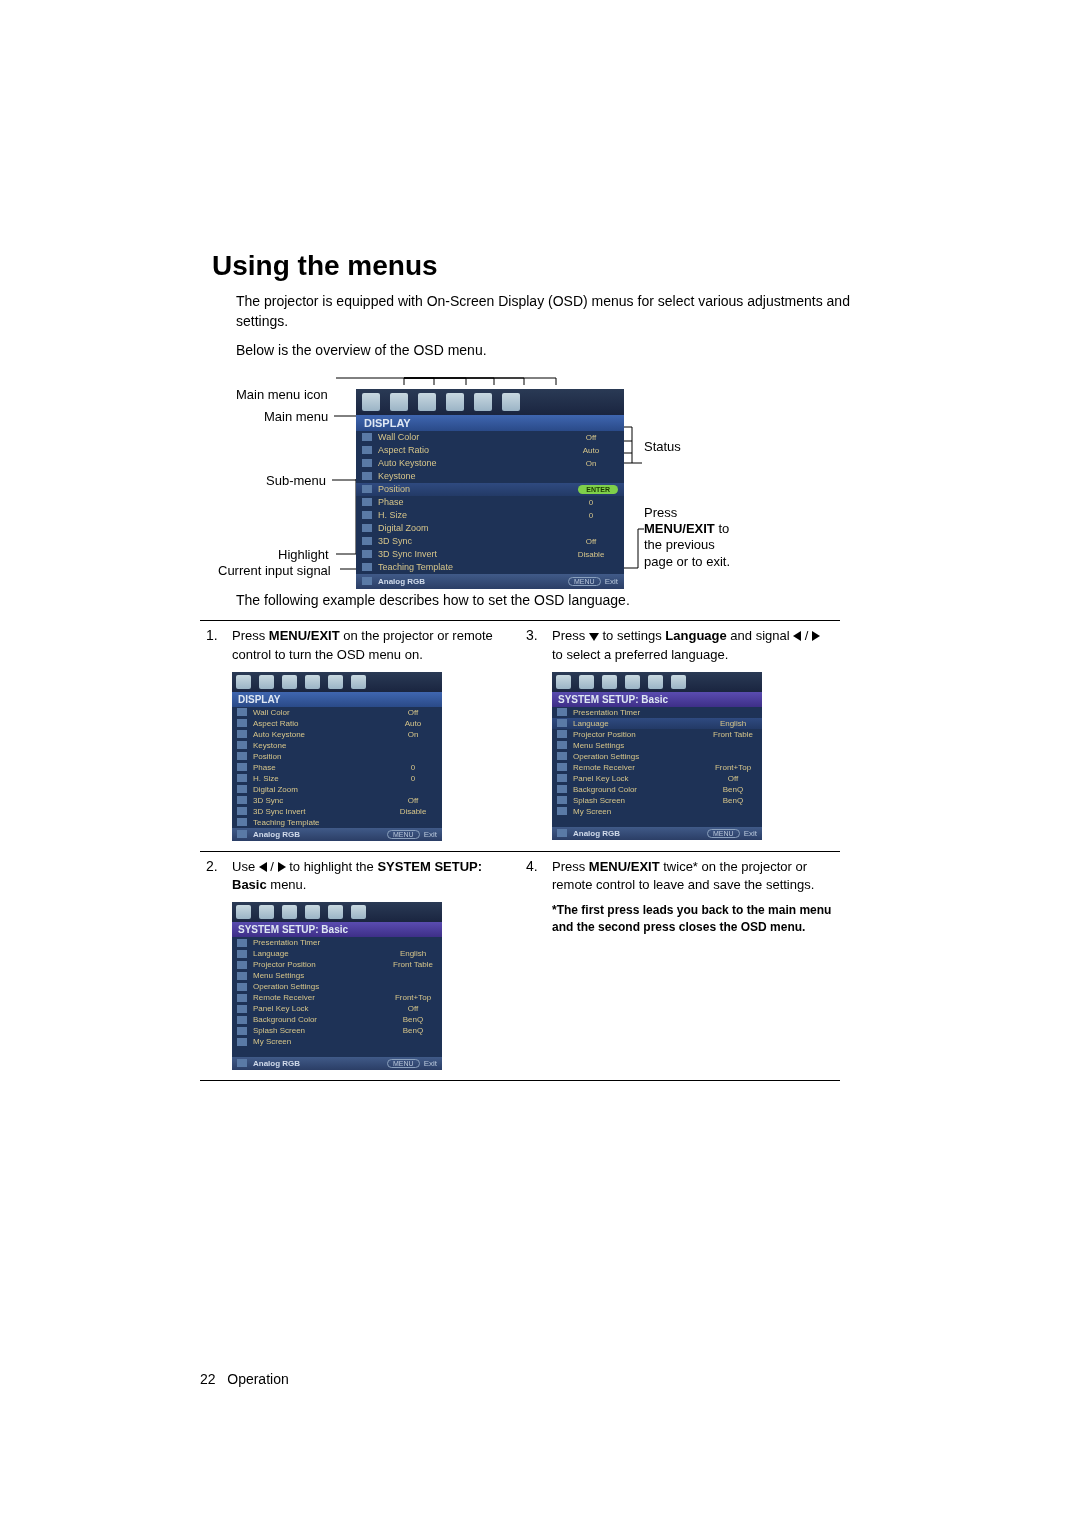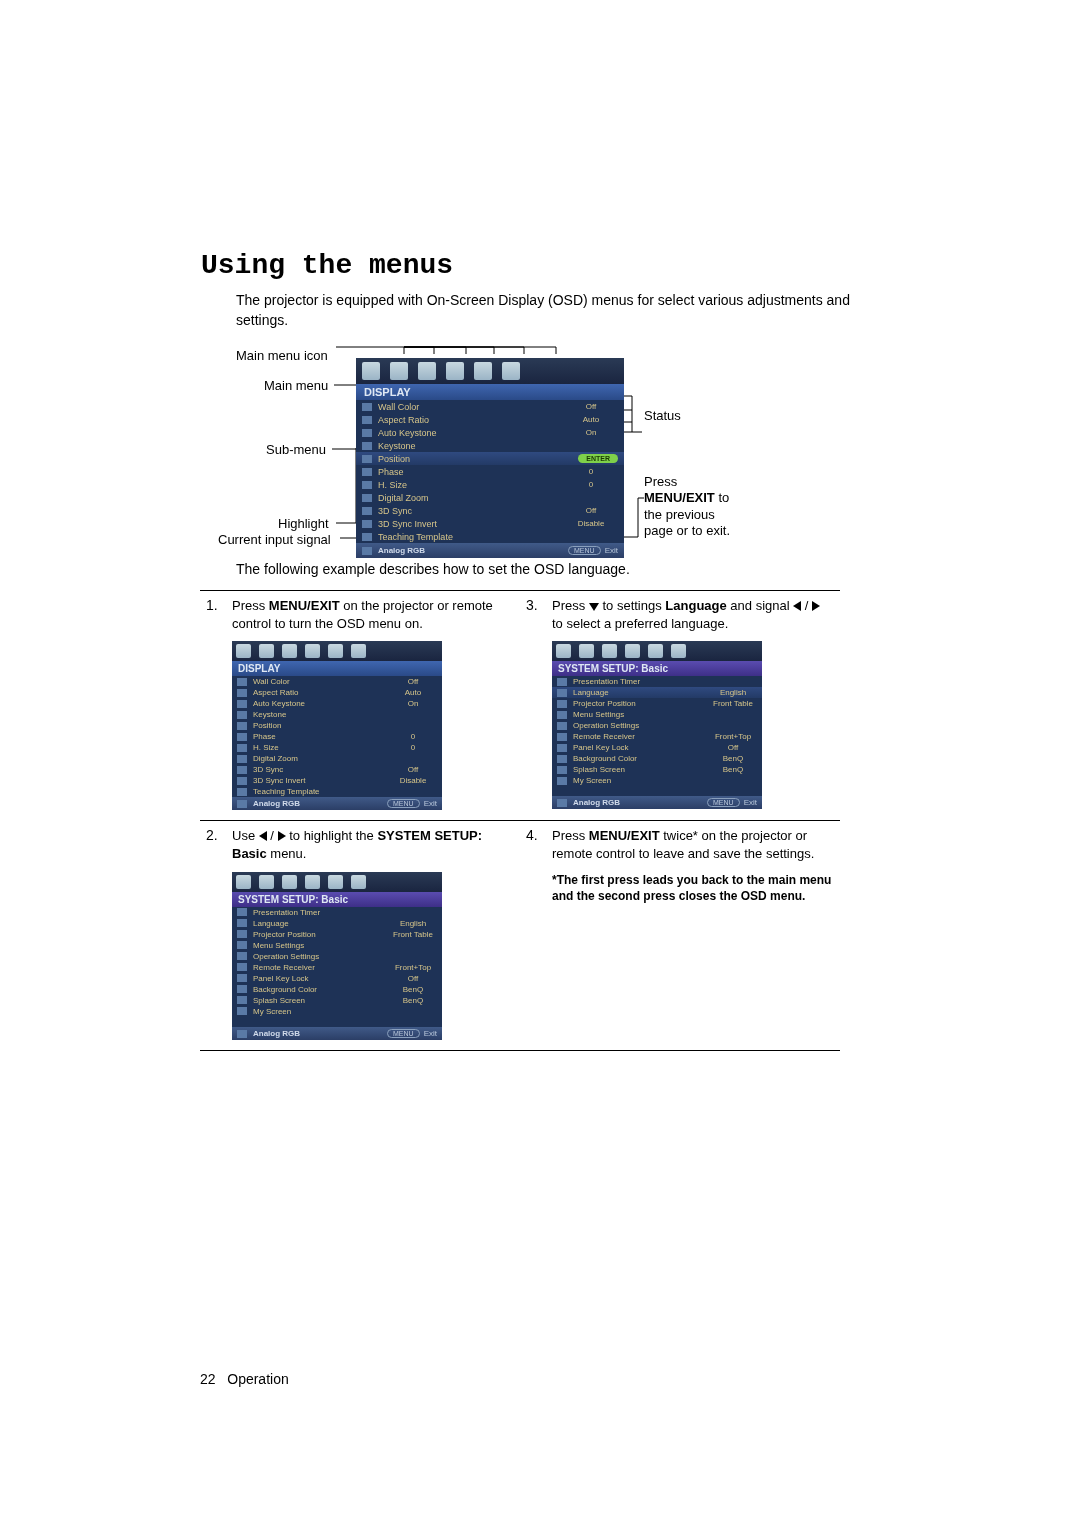--- a/index.html
+++ b/index.html
@@ -11,24 +11,24 @@
     font-size: 14px;
   }
   .page {
     width: 1080px;
     height: 1527px;
     position: relative;
     box-sizing: border-box;
     padding: 250px 200px 0 200px;
   }
   h1 {
-    font-family: Liberation Mono, monospace;
+    font-family: Liberation Sans, sans-serif;
     font-size: 28px;
     font-weight: bold;
-    margin: 0 0 10px 1px;
+    margin: 0 0 10px 12px;
   }
   .body-text {
     margin: 0 0 10px 36px;
     line-height: 1.4;
   }
   .overview-block {
     position: relative;
     height: 210px;
     margin: 4px 0 10px 36px;
   }
@@ -101,21 +101,21 @@
     font-weight: bold;
     border-radius: 8px;
     padding: 1px 8px;
   }
   .osd-footer {
     background: linear-gradient(#405a88, #2b3e66);
     color: #b8c6da;
     font-size: 8px;
     padding: 3px 6px;
     display: flex;
-    align-items: flex-end;
+    align-items: flex-start;
   }
   .osd-footer .sig {
     flex: 1;
     color: #d0daea;
     font-weight: bold;
   }
   .menu-badge {
     font-size: 7px;
     border: 1px solid #8aa0bd;
     border-radius: 8px;
@@ -187,24 +187,25 @@
     font-size: 14px;
   }
   .callout-line { stroke:#000; stroke-width:1; fill:none; }
 </style>
 </head>
 <body>
 
 <div class="page">
   <h1>Using the menus</h1>
   <p class="body-text">The projector is equipped with On-Screen Display (OSD) menus for select various adjustments and settings.</p>
+  <p class="body-text">Below is the overview of the OSD menu.</p>
 
   <div class="overview-block">
 
-    <span class="ov-label" style="left:0; top:8px;">Main menu icon</span>
+    <span class="ov-label" style="left:0; top:16px;">Main menu icon</span>
     <span class="ov-label" style="left:28px; top:38px;">Main menu</span>
     <span class="ov-label" style="left:30px; top:102px;">Sub-menu</span>
     <span class="ov-label" style="left:42px; top:176px;">Highlight</span>
     <span class="ov-label" style="left:-18px; top:192px;">Current input signal</span>
     <span class="ov-label" style="left:408px; top:68px;">Status</span>
     <div class="ov-label" style="left:408px; top:134px; width:100px; white-space:normal; line-height:1.25;">
       <span>Press </span><b>MENU/EXIT</b><span> to the previous page or to exit.</span>
     </div>
 
     <svg style="position:absolute;left:0;top:0;width:420px;height:210px;pointer-events:none">

